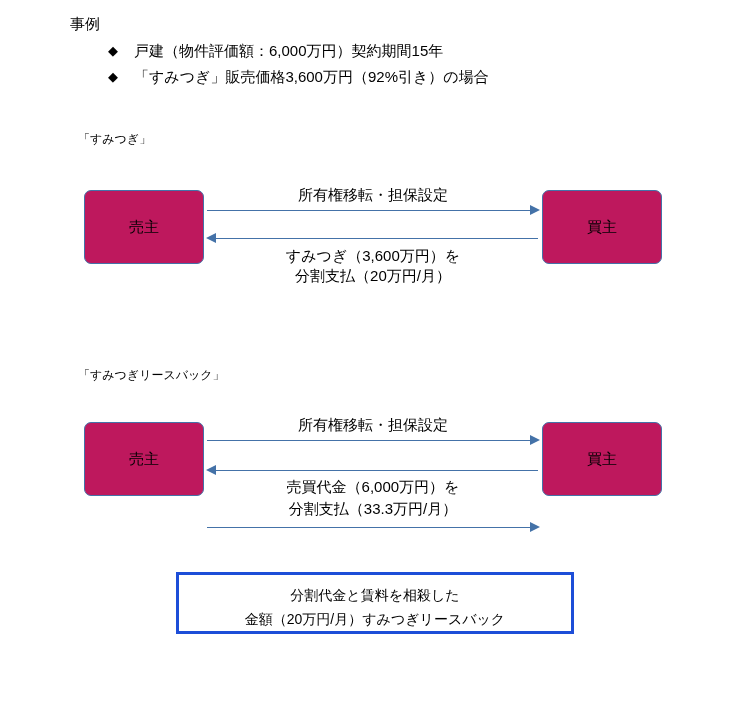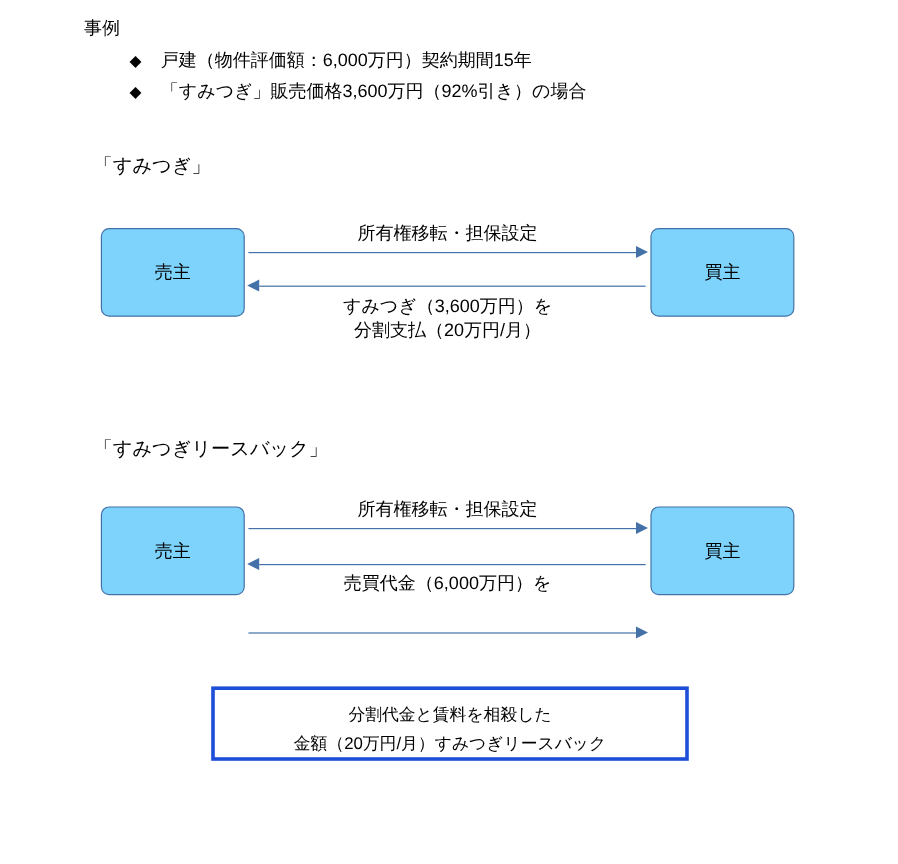--- a/index.html
+++ b/index.html
@@ -44,30 +44,30 @@
     flex: 0 0 26px;
     font-size: 13px;
     line-height: 26px;
   }
   .bullet-text {
     font-size: 15px;
     line-height: 26px;
   }
 
   .section-title {
-    font-size: 16px;
+    font-size: 12px;
     line-height: 22px;
   }
   .section1-title { left: 78px; top: 128px; }
   .section2-title { left: 78px; top: 364px; }
 
   .party-box {
     border: 1px solid #4472a8;
     border-radius: 7px;
-    background: #7dd3fc;
+    background: #be185d;
     display: flex;
     align-items: center;
     justify-content: center;
     font-size: 15px;
     color: #000000;
   }
 
   
   .s1-seller { left: 84px; top: 190px; width: 118px; height: 72px; }
   .s1-buyer  { left: 542px; top: 190px; width: 118px; height: 72px; }
@@ -149,20 +149,21 @@
   <div class="abs party-box s2-seller">売主</div>
   <div class="abs party-box s2-buyer">買主</div>
 
   <div class="abs arrow-label" style="left:206px; top:415px; width:334px;">所有権移転・担保設定</div>
   <div class="abs arrow-line" style="left:207px; top:440px; width:323px;"></div>
   <div class="abs arrow-head right" style="left:530px; top:435px;"></div>
 
   <div class="abs arrow-line" style="left:216px; top:470px; width:322px;"></div>
   <div class="abs arrow-head left" style="left:206px; top:465px;"></div>
   <div class="abs arrow-label" style="left:206px; top:477px; width:334px;">売買代金（6,000万円）を</div>
+  <div class="abs arrow-label" style="left:206px; top:499px; width:334px;">分割支払（33.3万円/月）</div>
 
   <div class="abs arrow-line" style="left:207px; top:527px; width:323px;"></div>
   <div class="abs arrow-head right" style="left:530px; top:522px;"></div>
 
   <div class="abs note-box" style="left:176px; top:572px; width:398px; height:62px;">
     <div class="note-line">分割代金と賃料を相殺した</div>
     <div class="note-line">金額（20万円/月）すみつぎリースバック</div>
   </div>
 
 </div>

